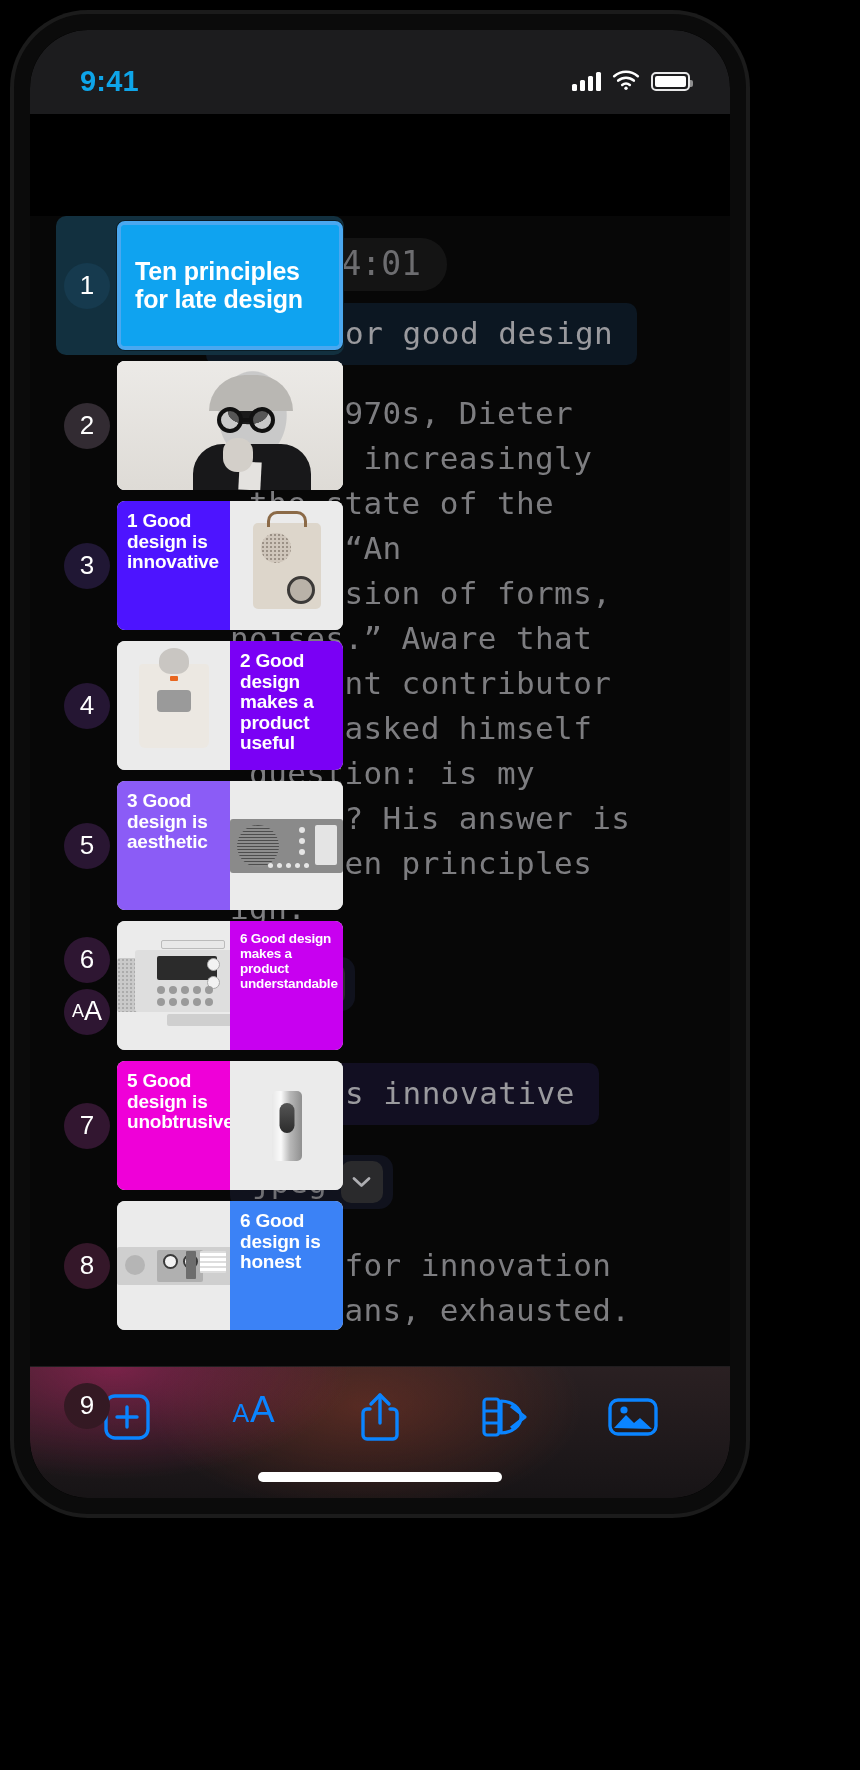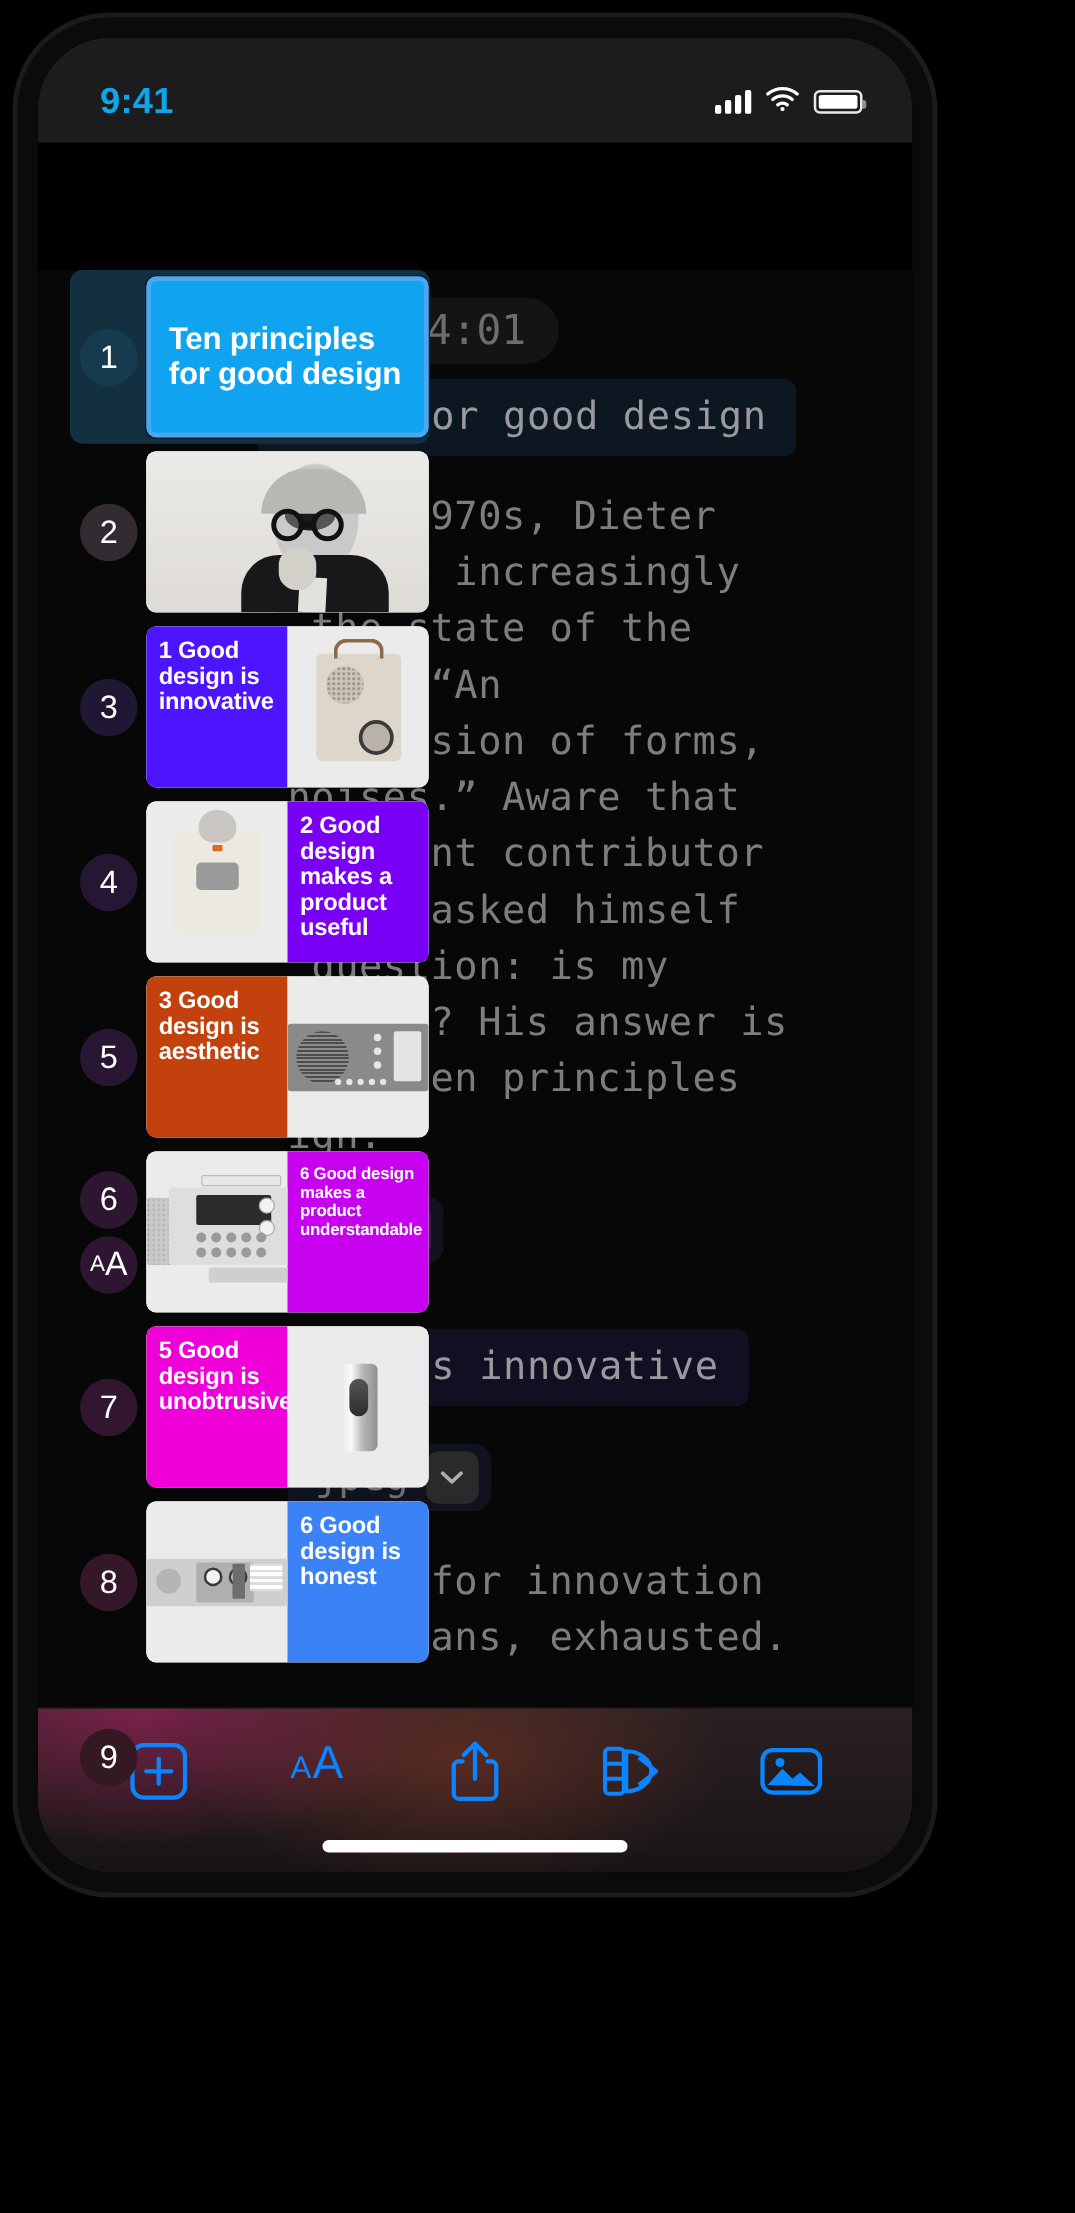--- a/index.html
+++ b/index.html
@@ -423,21 +423,21 @@
     </div>
   </div>
 
   <div id="slide-panel">
         <div class="slide-row selected">
           <div class="slide-badges">
             <div class="slide-num" style="background: rgb(22, 58, 78);">1</div>
           </div>
           <div class="thumb" style="background: rgb(15, 163, 240);">
             <div class="thumb-half full" style="background:#0fa3f0;align-items:center;justify-content:flex-start;padding:0 14px;">
-              <div class="thumb-title big">Ten principles for good design</div>
+              <div class="thumb-title big">Ten principles for late design</div>
             </div>
           </div>
         </div>
         <div class="slide-row">
           <div class="slide-badges">
             <div class="slide-num" style="background: rgb(50, 43, 50);">2</div>
           </div>
           <div class="thumb">
             <div class="thumb-half img full">
               <div class="art-portrait">
@@ -484,21 +484,21 @@
             <div class="thumb-half" style="background:#7a00f5">
               <div class="thumb-title">2 Good design makes a product useful</div>
             </div>
           </div>
         </div>
         <div class="slide-row">
           <div class="slide-badges">
             <div class="slide-num" style="background: rgb(41, 22, 50);">5</div>
           </div>
           <div class="thumb">
-            <div class="thumb-half" style="background:#c2410c">
+            <div class="thumb-half" style="background:#8b5cf6">
               <div class="thumb-title">3 Good design is aesthetic</div>
             </div>
             <div class="thumb-half img">
               <div class="art art-amp">
                 <div class="speaker"></div>
                 <div class="col">
                   <span></span>
                   <span></span>
                   <span></span>
                 </div>

